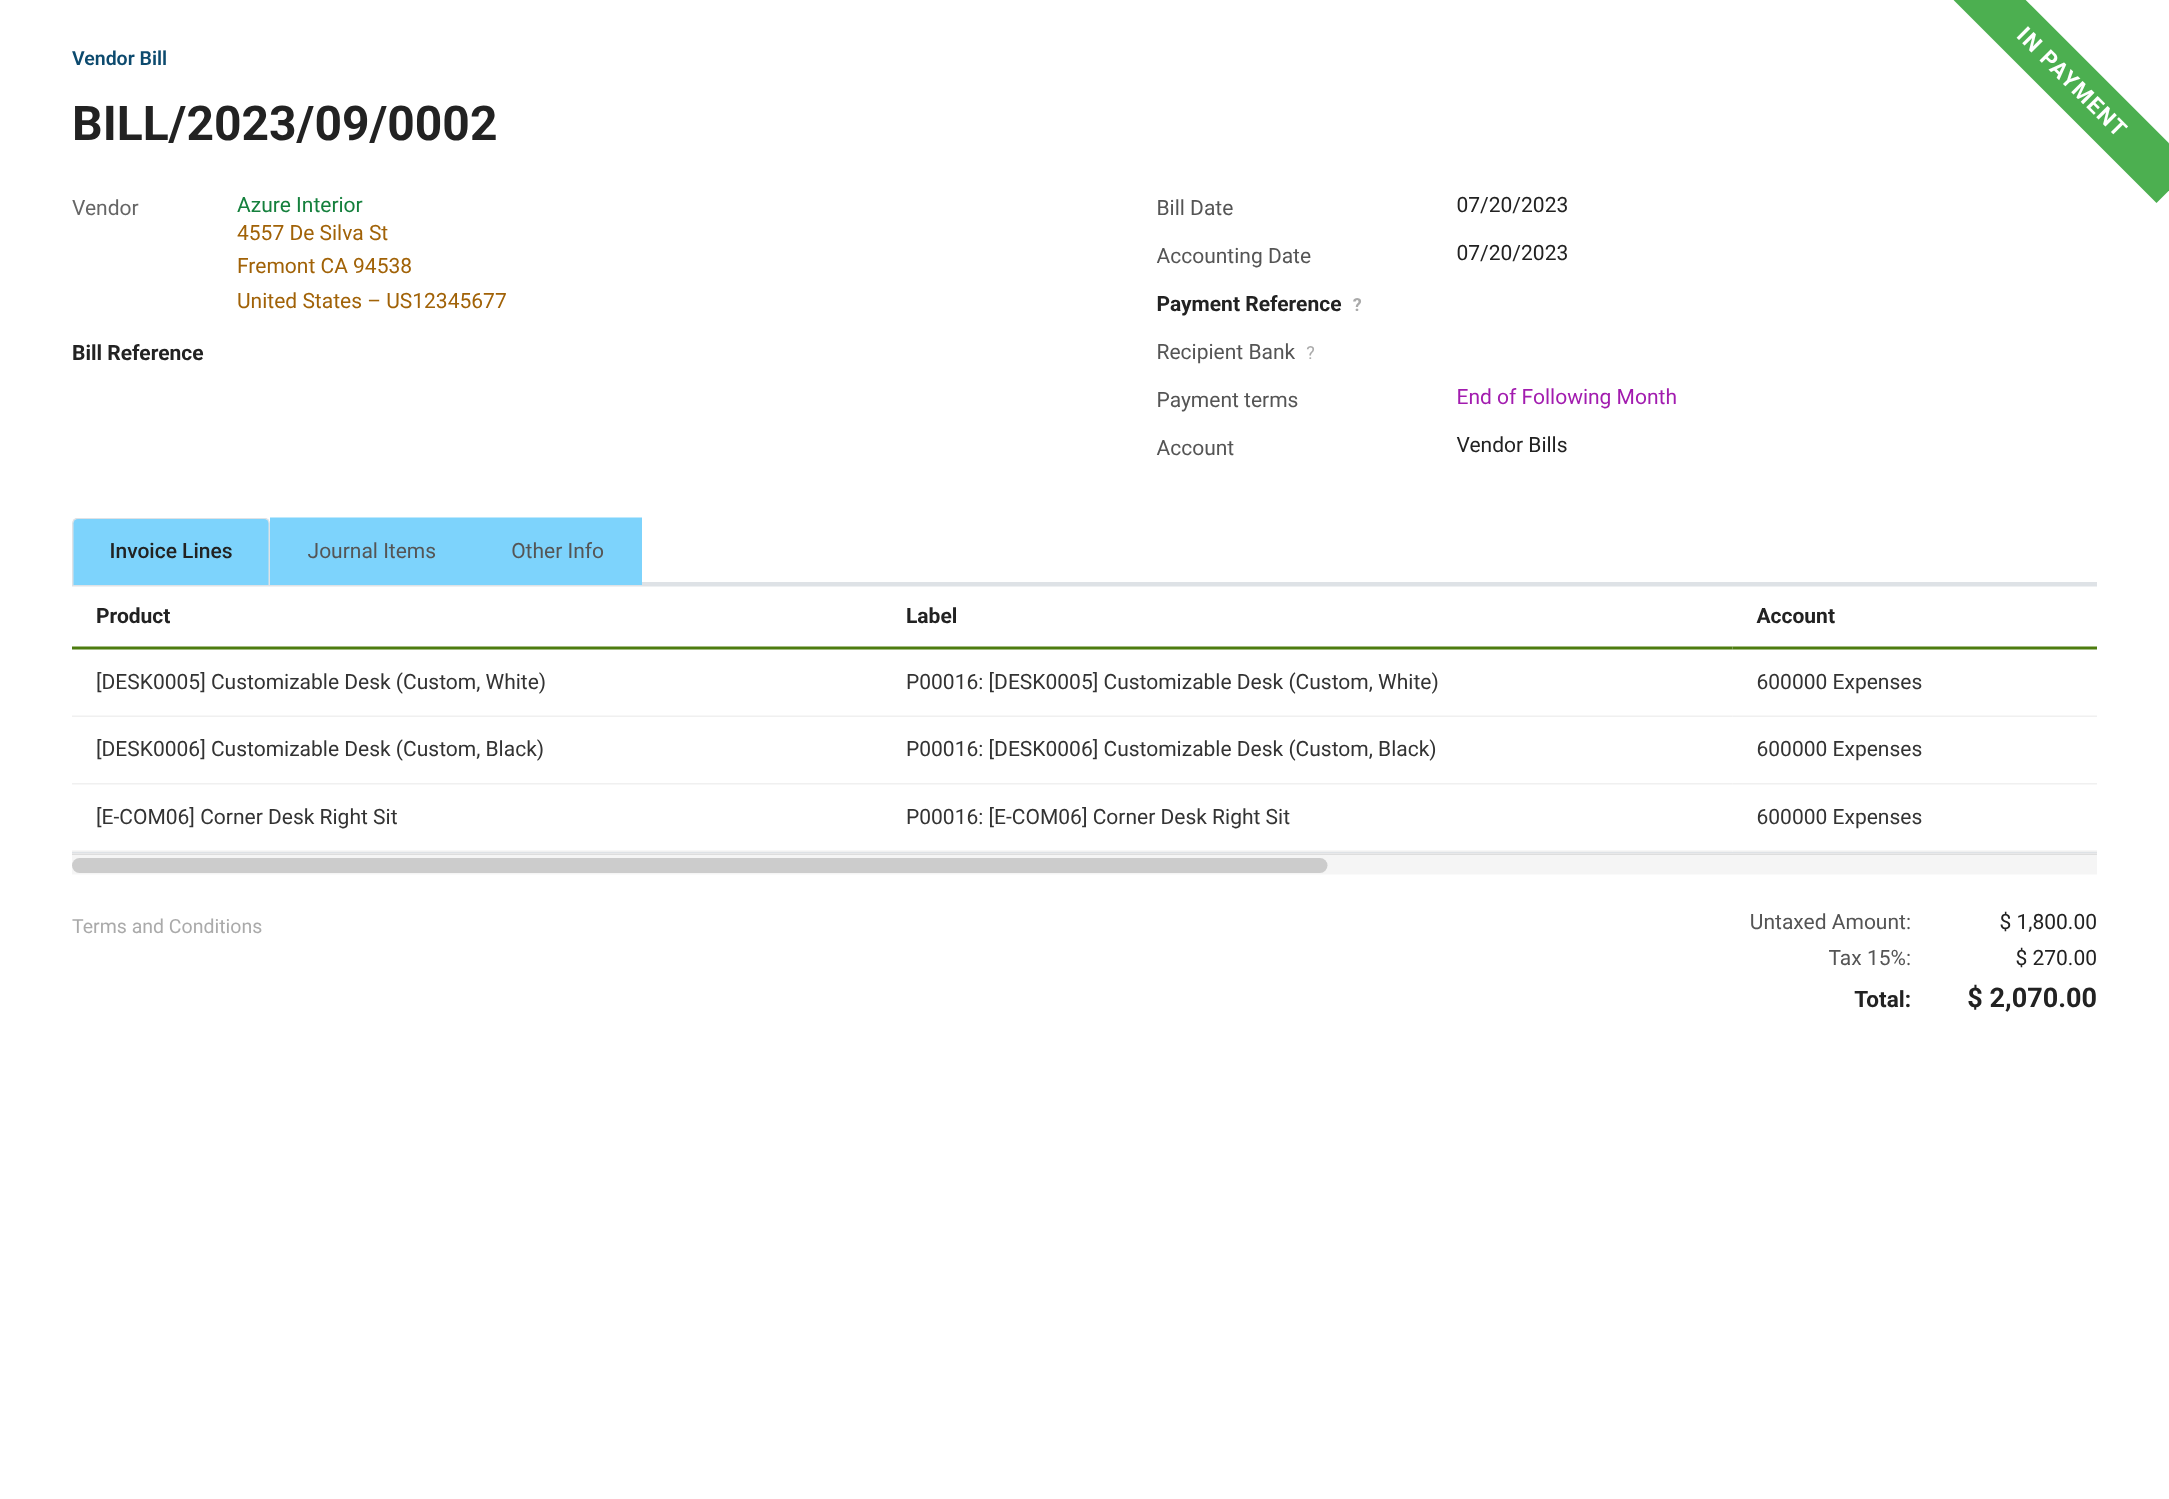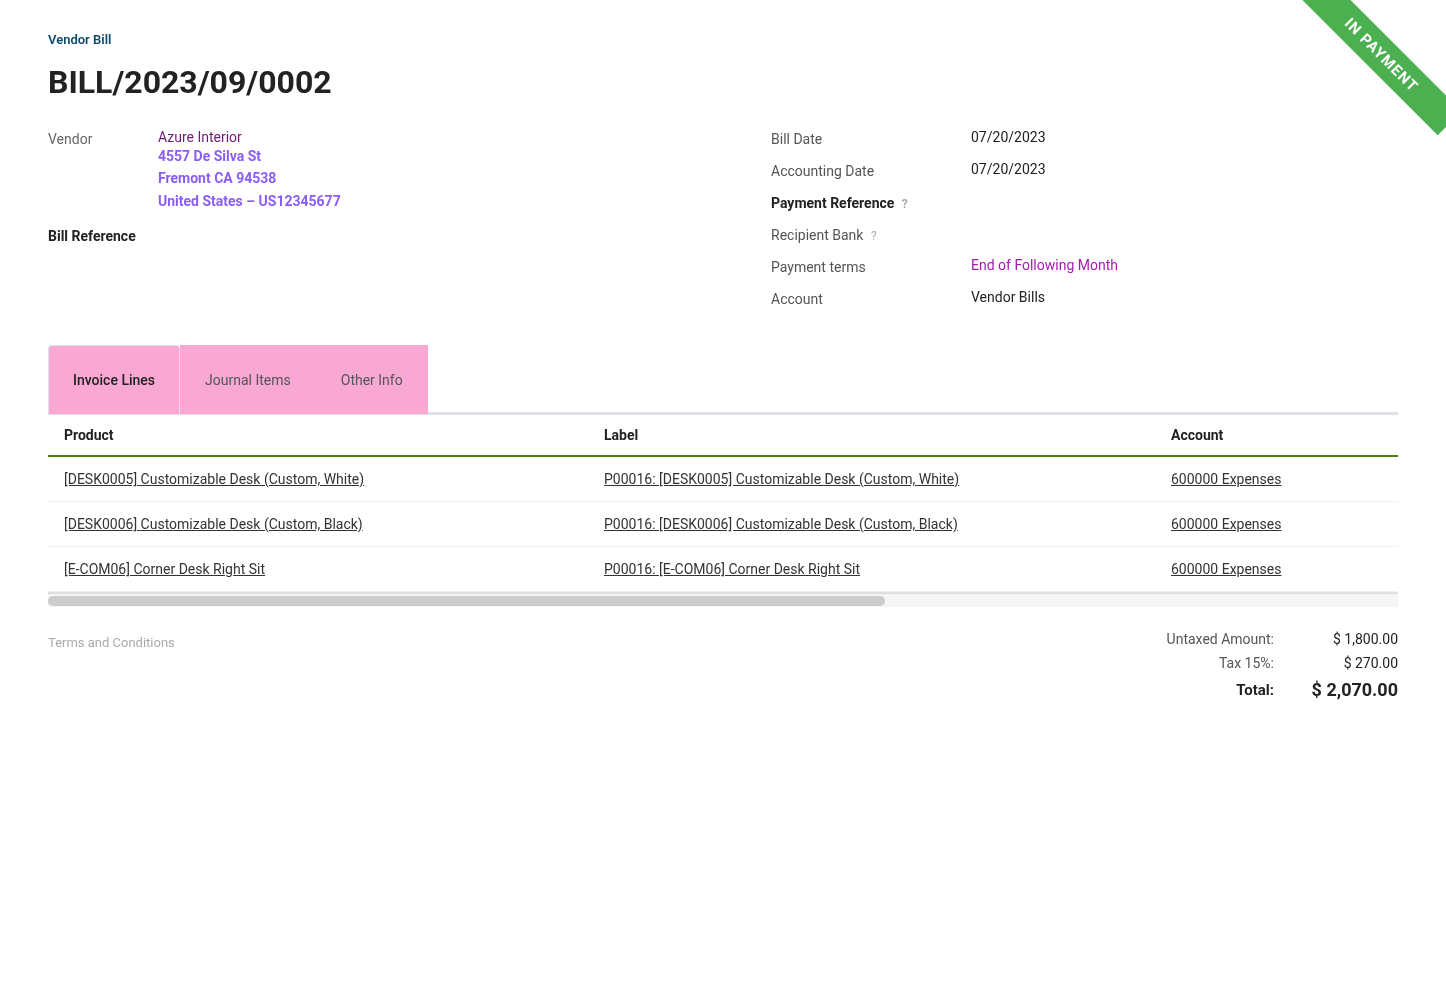--- a/index.html
+++ b/index.html
@@ -80,27 +80,26 @@
     .vendor-label {
       color: #666;
       width: 110px;
       flex-shrink: 0;
       padding-top: 2px;
     }
     .vendor-details {
       flex: 1;
     }
     .vendor-name {
-      color: #701a75;
+      color: #15803d;
       cursor: pointer;
     }
     .vendor-address {
-      color: #8b5cf6;
+      color: #a16207;
       line-height: 1.6;
-      font-weight: bold;
     }
     .bill-reference-label {
       font-weight: 700;
       font-size: 14px;
       color: #222;
       margin-top: 8px;
     }
 
     
     .field-row {
@@ -134,28 +133,28 @@
     }
 
     
     .tabs {
       display: flex;
       border-bottom: 2px solid #dee2e6;
       margin-bottom: 0;
       margin-top: 16px;
     }
     .tab {
-      padding: 26px 24px;
+      padding: 14px 24px;
       cursor: pointer;
       font-size: 14px;
       color: #555;
       border: 1px solid transparent;
       border-bottom: none;
       margin-bottom: -2px;
-      background: #f9a8d4;
+      background: #7dd3fc;
     }
     .tab.active {
       border-color: #dee2e6;
       border-bottom-color: #fff;
       color: #222;
       font-weight: 500;
       border-radius: 4px 4px 0 0;
     }
 
     
@@ -174,21 +173,20 @@
       font-size: 14px;
       color: #222;
     }
     .invoice-table td {
       padding: 14px 16px;
       color: #333;
       font-size: 14px;
     }
     .invoice-table tbody tr {
       border-bottom: 1px solid #f0f0f0;
-      text-decoration: underline;
     }
     .col-product { width: 40%; }
     .col-label { width: 42%; }
     .col-account { width: 18%; }
 
     
     .scroll-area {
       overflow-x: auto;
       border-top: 1px solid #dee2e6;
       border-bottom: 1px solid #dee2e6;

